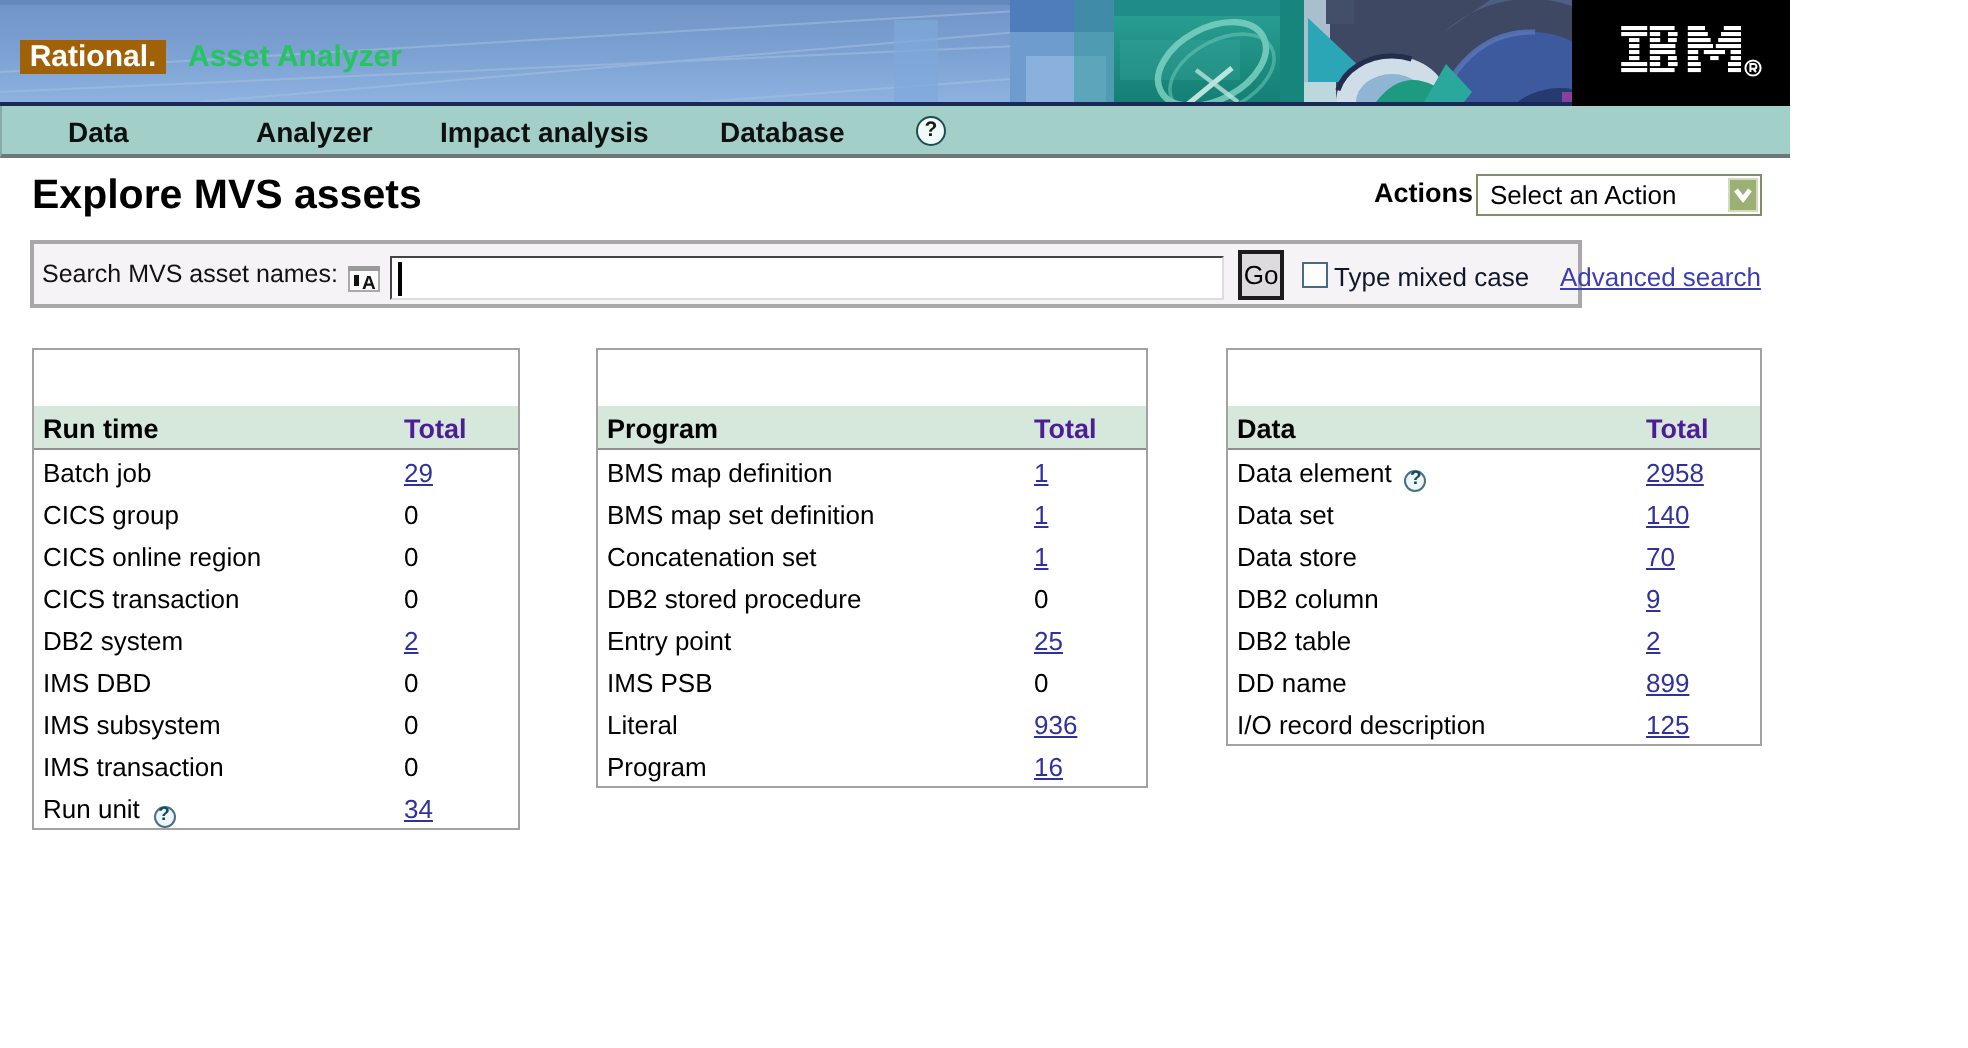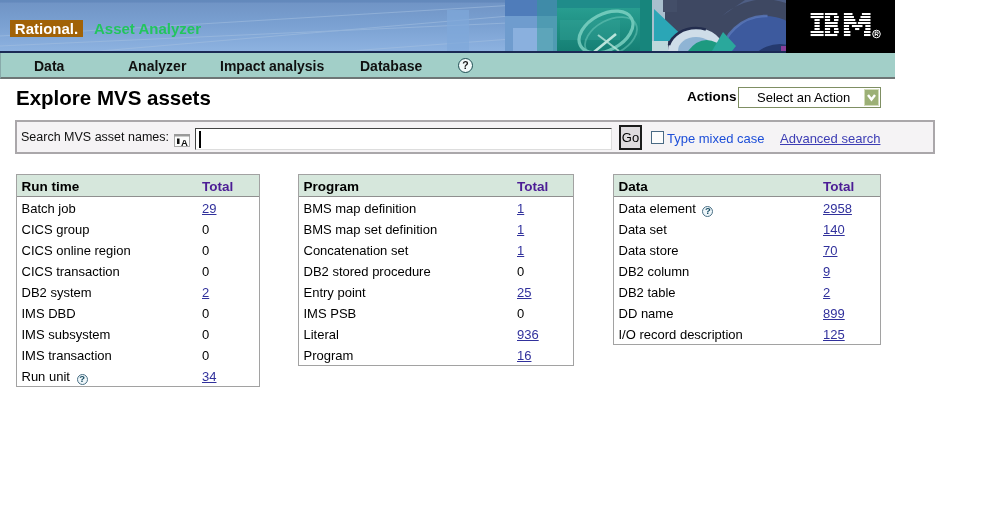--- a/index.html
+++ b/index.html
@@ -12,37 +12,37 @@
 #prodname { position:absolute; left:94px; top:20px; color:#22c55e; font-size:15px; font-weight:bold; }
 
 
 #nav { position:absolute; left:0; top:53px; width:895px; height:26px; background:#a2cfc8; border-bottom:2px solid #6e7676; border-left:1px solid #8aa; }
 #nav .item { position:absolute; top:5px; font-size:14px; font-weight:bold; color:#101010; }
 #navhelp { position:absolute; left:457px; top:5px; width:15px; height:15px; border-radius:50%; border:1.5px solid #1d4d52; background:#f2faf9; color:#1a1a1a; font-size:10.5px; font-weight:bold; text-align:center; line-height:12.5px; }
 
 
 #pagetitle { position:absolute; left:16px; top:86px; font-size:20.5px; font-weight:bold; color:#000; }
 #actionslbl { position:absolute; left:687px; top:89px; font-size:13.5px; font-weight:bold; }
-#actionsel { position:absolute; left:738px; top:87px; width:143px; height:21px; border:1px solid #7f8f63; background:#fff; font-size:13px; color:#000; padding-left:18px; line-height:19px; }
+#actionsel { position:absolute; left:738px; top:87px; width:143px; height:21px; border:1px solid #7f8f63; background:#fff; font-size:13px; color:#000; padding-left:6px; line-height:19px; }
 #actionsel .arr { position:absolute; right:1px; top:1px; width:15px; height:17px; background:#9cb076; border:1px solid #d2dcba; }
 
 
-#searchbox { position:absolute; left:15px; top:120px; width:920px; height:34px; background:#f5f3f5; border:2px solid #aaa7aa; }
+#searchbox { position:absolute; left:15px; top:120px; width:776px; height:34px; background:#f5f3f5; border:2px solid #aaa7aa; }
 #searchlbl { position:absolute; left:4px; top:8px; font-size:12.5px; color:#111; }
 #caseicon { position:absolute; left:157px; top:11px; width:16px; height:13px; }
 #searchinput { position:absolute; left:178px; top:6px; width:417px; height:22px; background:#fff; border:1px solid #444; border-right-color:#ddd; border-bottom-color:#ddd; }
 #cursor { position:absolute; left:3px; top:2px; width:1.5px; height:17px; background:#000; }
 #gobtn { position:absolute; left:602px; top:3px; width:23px; height:25px; background:#dedbde; border:2px solid #1c1c1c; font-size:13px; text-align:center; line-height:21px; color:#000; }
 #checkbox { position:absolute; left:634px; top:9px; width:13px; height:13px; background:#fdfdfd; border:1px solid #4a6a84; }
-#chklbl { position:absolute; left:650px; top:9px; font-size:13px; color:#1d4ed8; }
+#chklbl { position:absolute; left:650px; top:9px; font-size:13px; color:#0f172a; }
 #advsearch { position:absolute; left:763px; top:9px; font-size:13px; color:#3c3cb4; text-decoration:underline; white-space:nowrap; }
 
 
 .tbl { position:absolute; border:1px solid #a2a2a2; background:#fff; }
-.tbl .hdr { height:22px; background:#d6e7dc; border-bottom:1px solid #8f8f8f; position:relative; }
+.tbl .hdr { height:22px; background:#d6e7dc; border-bottom:1px solid #8f8f8f; position:relative;margin-top:28px; }
 .tbl .hdr .h1 { position:absolute; left:4.5px; top:3.5px; font-size:13.5px; font-weight:bold; color:#000; }
 .tbl .hdr .h2 { position:absolute; top:3.5px; font-size:13.5px; font-weight:bold; color:#4c1d95; }
 .tbl .row { position:relative; height:21px; }
 .tbl .row .c1 { position:absolute; left:4.5px; top:4px; font-size:13px; color:#000; white-space:nowrap; }
 .tbl .row .c2 { position:absolute; top:4px; font-size:13px; color:#000; }
 a.v1 { color:#31319c; text-decoration:underline; }
 .helpsm { display:inline-block; width:11px; height:11px; border-radius:50%; border:1.5px solid #4a7085; color:#144a60; background:#eef6fa; font-size:9.5px; font-weight:bold; text-align:center; line-height:8.5px; vertical-align:-1px; margin-left:3px; }
 
 #t1 { left:16px; top:174px; width:244px; }
 #t1 .h2, #t1 .c2 { left:185px; }

